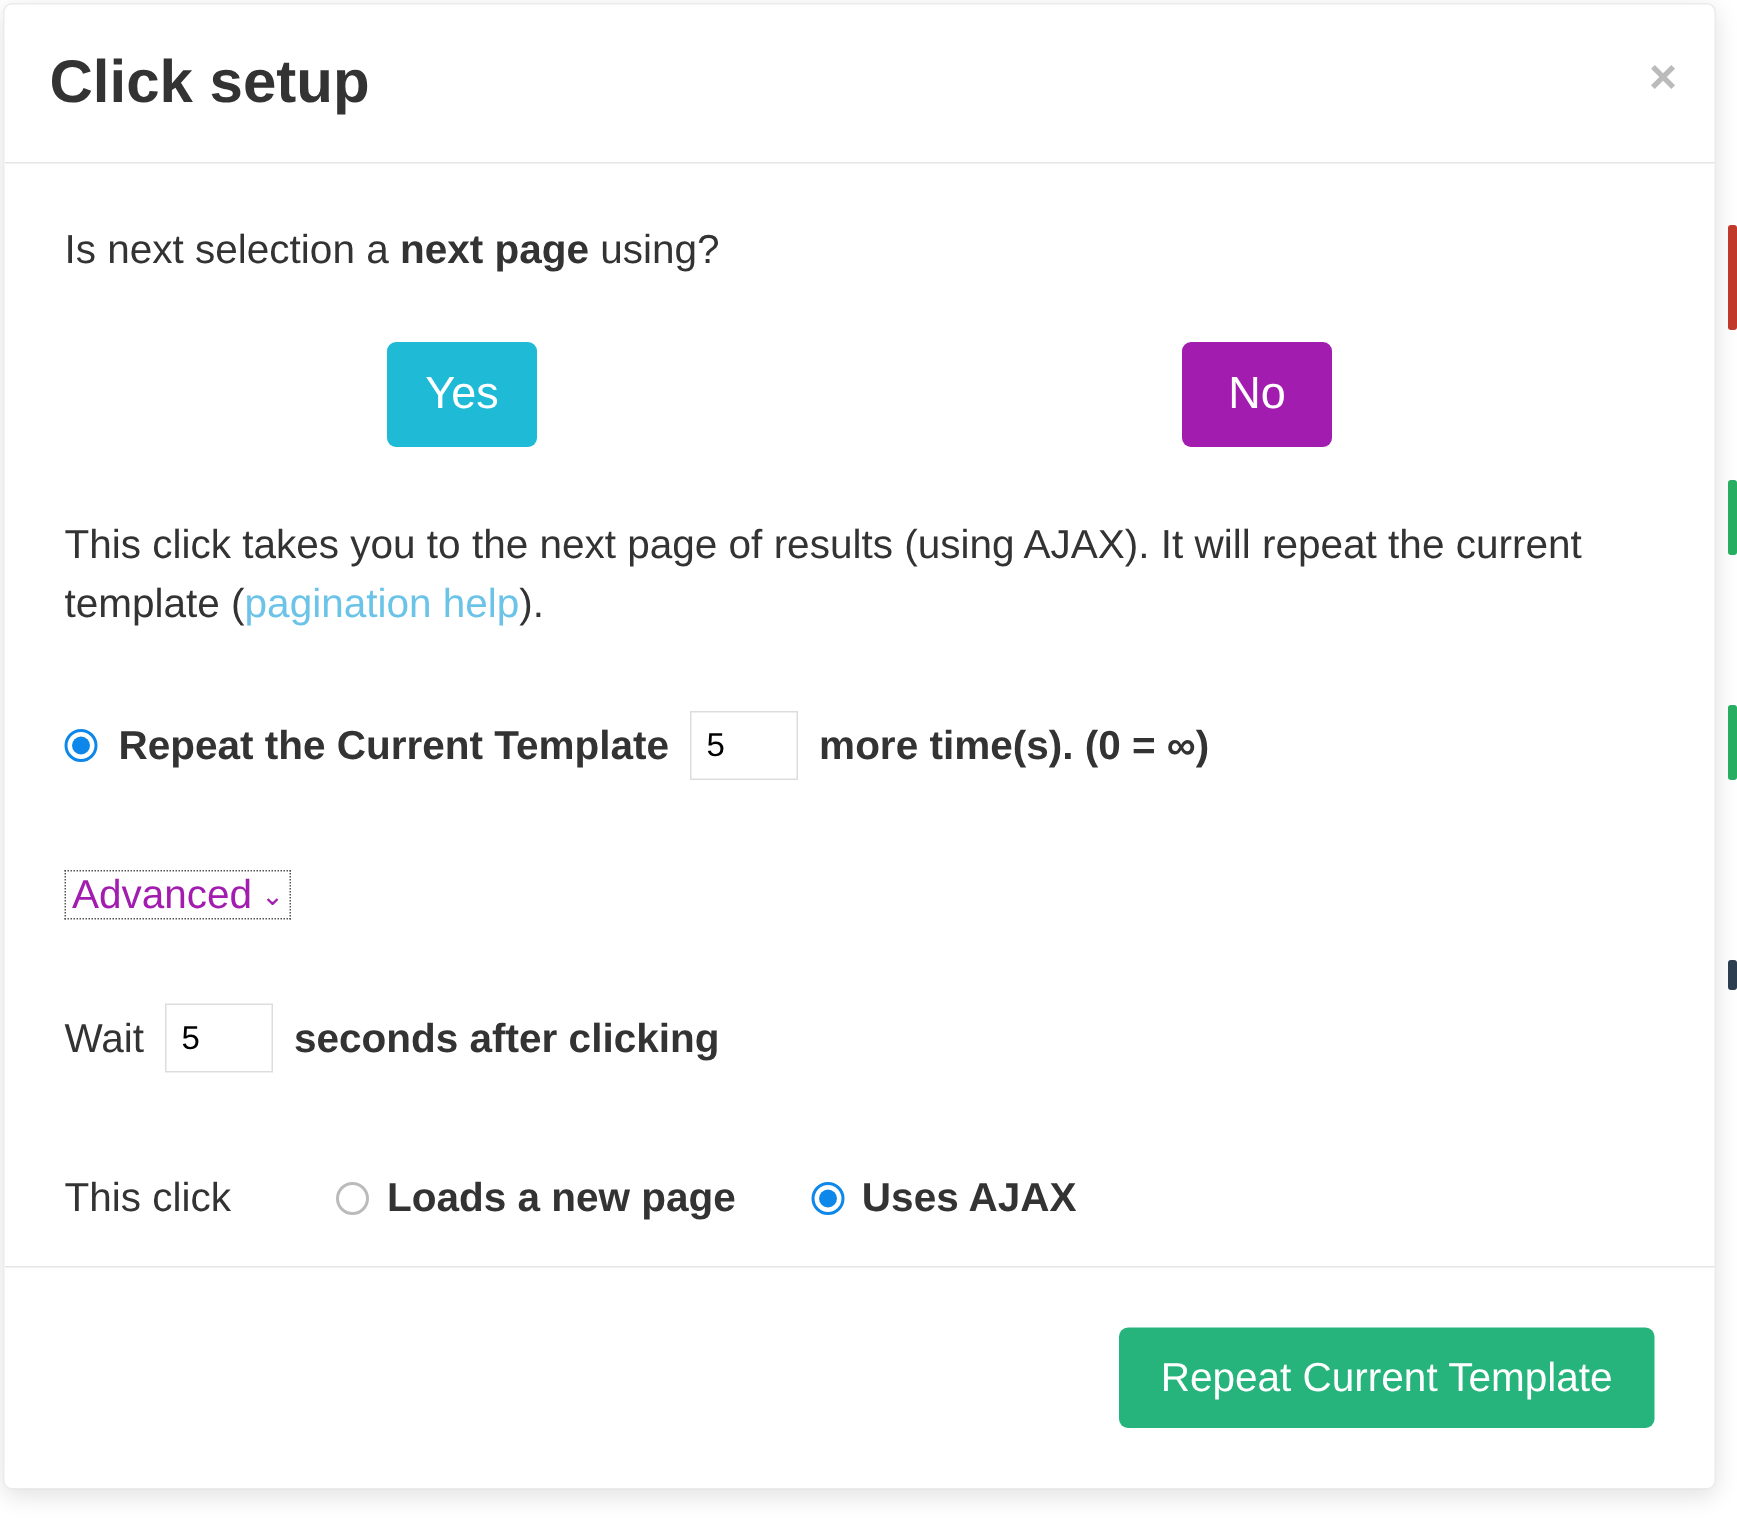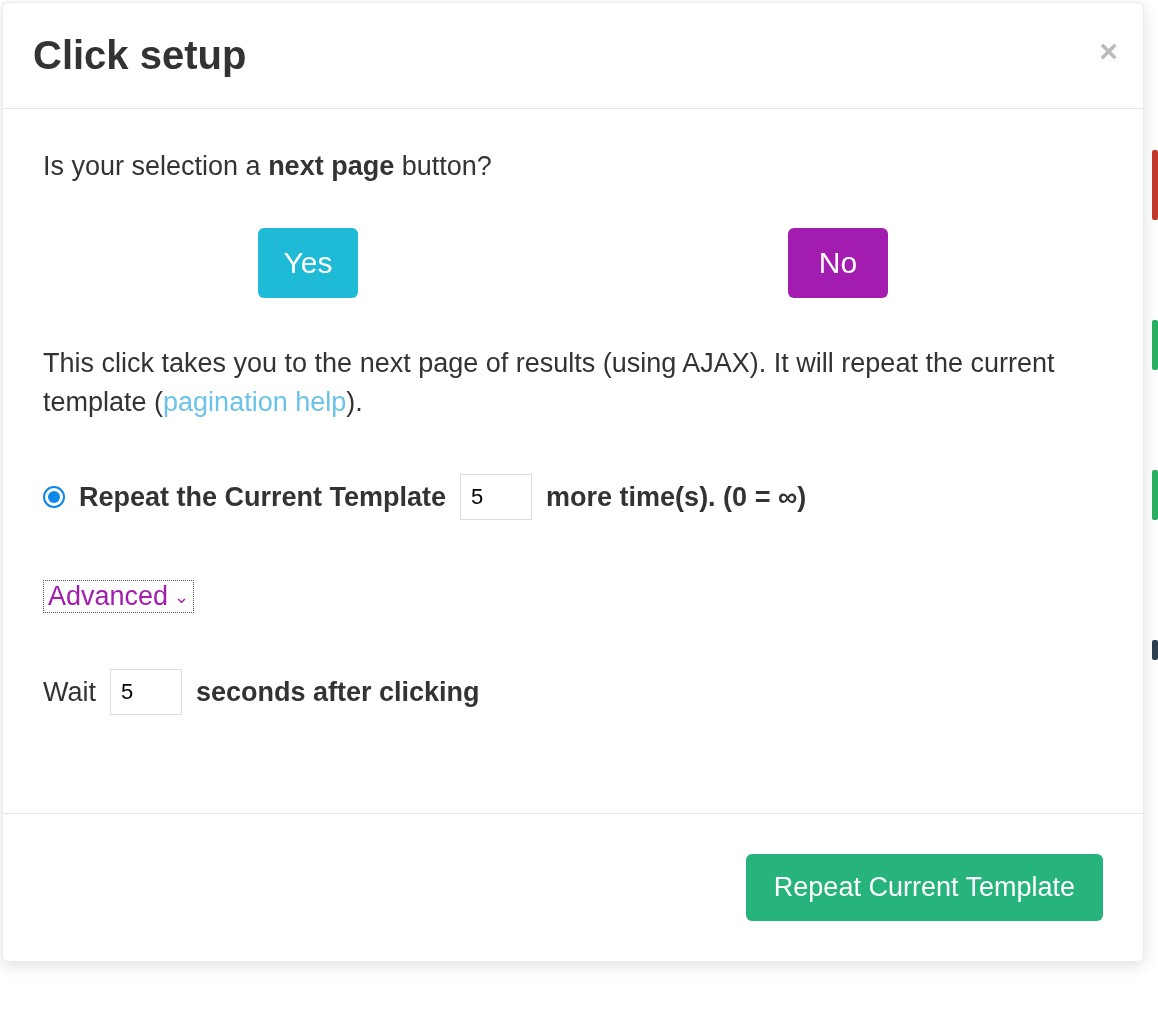--- a/index.html
+++ b/index.html
@@ -204,21 +204,21 @@
   <div class="modal-header">
     <h2 class="modal-title">Click setup</h2>
     <button class="close-btn">
       <span>×</span>
     </button>
   </div>
 
   <div class="modal-body">
 
     <p class="question">
-      <span>Is your selection a </span><span class="bold">next page</span><span> button?</span>
+      <span>Is next selection a </span><span class="bold">next page</span><span> using?</span>
     </p>
 
     <div class="yes-no-row">
       <button class="btn-yn btn-yes">Yes</button>
       <button class="btn-yn btn-no">No</button>
     </div>
 
     <p class="desc">
       <span>This click takes you to the next page of results (using AJAX). It will repeat the current template (</span><a href="#">pagination help</a><span>).</span>
     </p>
@@ -234,20 +234,31 @@
       <span>Advanced</span>
       <span class="chev">⌄</span>
     </a>
 
     <div class="wait-row">
       <span class="label-wait">Wait</span>
       <input class="num-input" type="text" value="5" style="">
       <span>seconds after clicking</span>
     </div>
 
+    <div class="click-mode-row">
+      <span class="plain">This click</span>
+      <span class="opt" style="margin-left:40px;">
+        <span class="radio"></span>
+        <span>Loads a new page</span>
+      </span>
+      <span class="opt" style="margin-left:20px;">
+        <span class="radio checked"></span>
+        <span>Uses AJAX</span>
+      </span>
+    </div>
 
   </div>
 
   <div class="modal-footer">
     <button class="btn-primary">Repeat Current Template</button>
   </div>
 </div>
 
 <div class="sidebar-stripes">
   <div class="stripe s1"></div>

